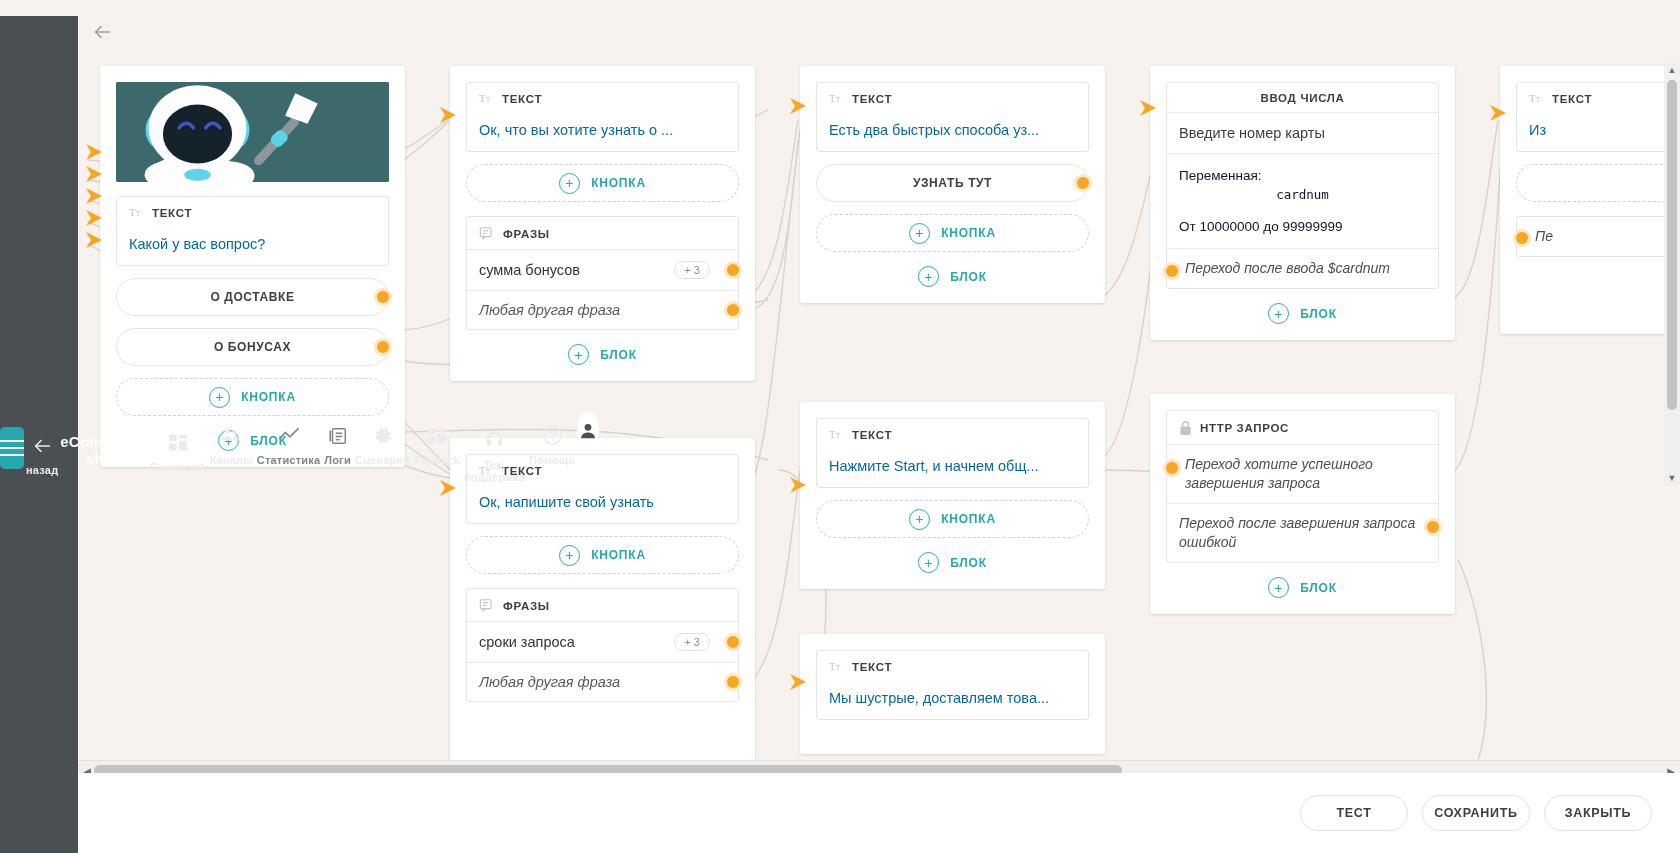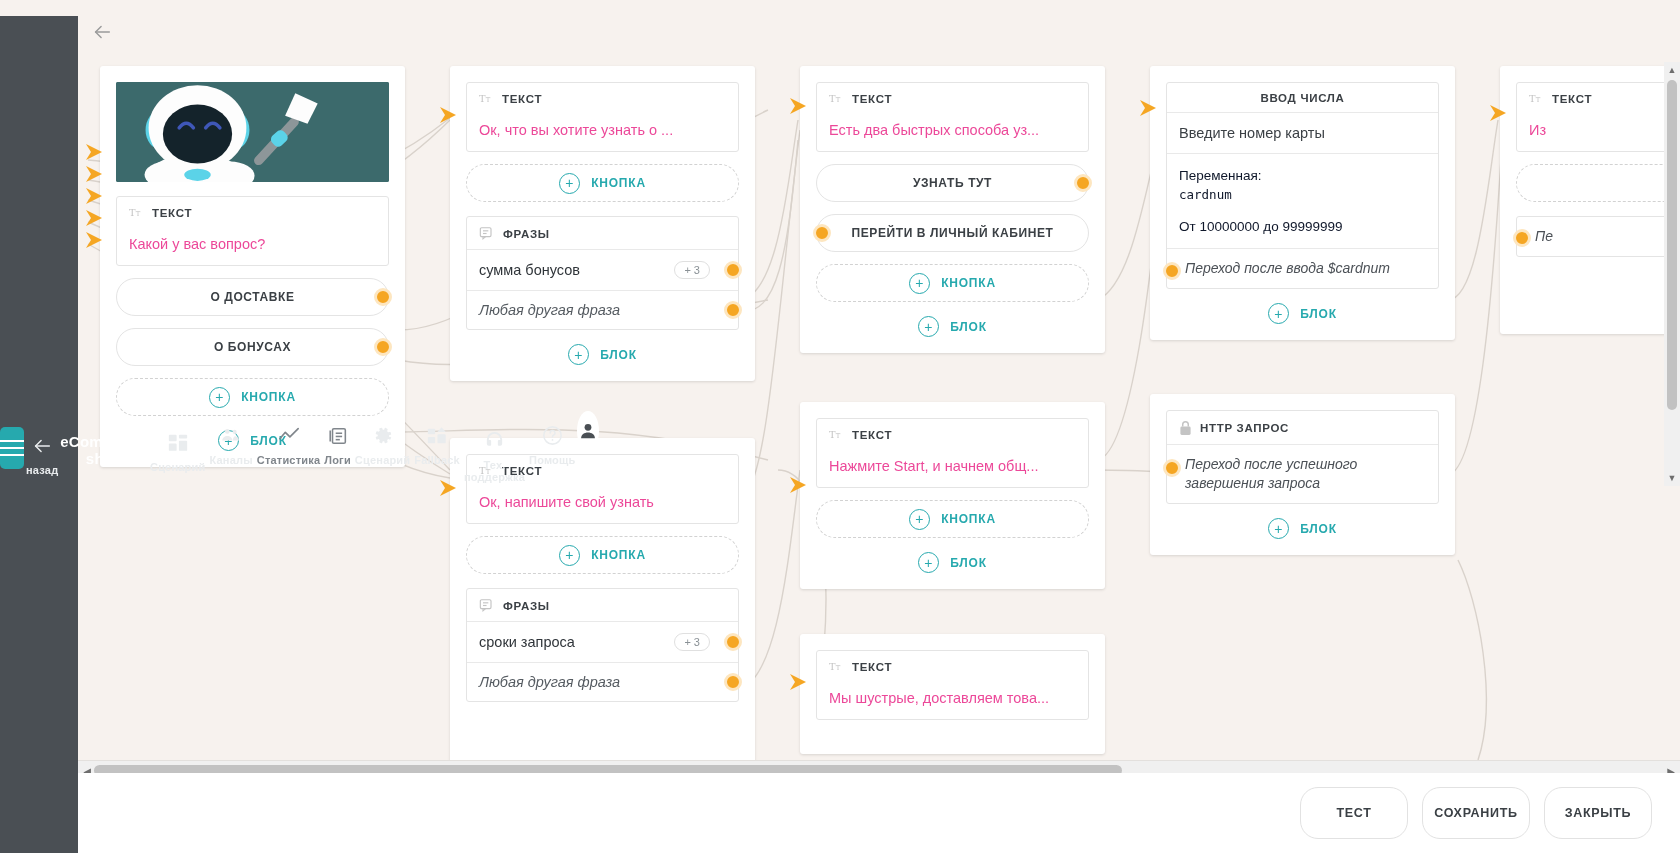--- a/index.html
+++ b/index.html
@@ -90,21 +90,21 @@
     display: flex; align-items: center; gap: 8px;
     padding: 9px 12px 8px 12px;
   }
   .panel-head .ttl {
     font-size: 11.5px; font-weight: 700; color: #3b4045; letter-spacing: .7px;
   }
   .panel-head.centered { justify-content: center; }
   .ico-grey { color: #c4c4c4; display:flex; align-items:center; }
   .panel-body {
     padding: 9px 12px 13px 12px;
-    font-size: 14.5px; color: #ec4899;
+    font-size: 14.5px; color: #0369a1;
     white-space: nowrap; overflow: hidden; text-overflow: ellipsis;
   }
 
   .btn-pill {
     margin-top: 12px; height: 38px; border: 1px solid #e4e4e4; border-radius: 19px;
     background: #fff; display: flex; align-items: center; justify-content: center;
     position: relative; cursor: pointer;
     font-size: 12px; font-weight: 700; color: #3b4045; letter-spacing: .6px;
   }
   .dot {
@@ -145,21 +145,21 @@
     background: #fff;
   }
   .row-right { display:flex; align-items:center; }
 
   
   .nrow {
     border-top: 1px solid #e9e9e9; padding: 12px 12px;
     font-size: 14.5px; color: #3b4045; position: relative;
   }
   .nrow.muted { color: #0f172a; font-size: 13.5px; line-height: 19px; }
-  .mono { font-family: "DejaVu Sans Mono", monospace; font-size: 12.5px; }
+  .mono { font-family: "DejaVu Sans Mono", monospace; font-size: 12.5px; text-align: center; }
   .transrow {
     border-top: 1px solid #e9e9e9; padding: 10px 12px 10px 18px;
     font-size: 14px; font-style: italic; color: #4b5056; line-height: 19px;
     position: relative;
   }
   .transrow.padright { padding: 10px 22px 10px 12px; }
 
   
   .hscroll {
     position: absolute; left: 0; bottom: 0; width: 1602px; height: 20px;
@@ -183,21 +183,21 @@
               display:flex; align-items:center; justify-content:center; cursor:pointer;}
 
   
   #footer {
     position: absolute; left: 78px; bottom: 0; width: 1602px; height: 80px;
     background: #fff; z-index: 35;
     display: flex; align-items: center; justify-content: flex-end; gap: 14px;
     padding-right: 28px;
   }
   .foot-btn {
-    min-width: 108px; height: 52px; border: 1px solid #e2e2e2; border-radius: 18px;
+    min-width: 108px; height: 36px; border: 1px solid #e2e2e2; border-radius: 18px;
     background: #fff; color: #3b4045; font-size: 12.5px; font-weight: 600; letter-spacing: .7px;
     display:flex; align-items:center; justify-content:center; cursor: pointer;
   }
 
   .arrowhead { position: absolute; z-index: 6; }
 </style>
 </head>
 <body>
 
 <div id="app">
@@ -548,24 +548,20 @@
           </span>
           <span class="ttl">ТЕКСТ</span>
         </div>
         <div class="panel-body">Есть два быстрых способа уз...</div>
       </div>
 
       <div class="btn-pill">
         <span>УЗНАТЬ ТУТ</span>
         <span class="dot right"></span>
       </div>
-      <div class="btn-pill">
-        <span>ПЕРЕЙТИ В ЛИЧНЫЙ КАБИНЕТ</span>
-        <span class="dot left"></span>
-      </div>
 
       <div class="btn-dashed">
         <span class="plus">+</span>
         <span>КНОПКА</span>
       </div>
       <div class="add-block">
         <span class="plus">+</span>
         <span>БЛОК</span>
       </div>
     </div>
@@ -636,21 +632,25 @@
           <span class="ico-grey">
             <svg width="13" height="16" viewBox="0 0 14 17" fill="#c4c4c4">
                 <rect x="1.5" y="7" width="11" height="9" rx="1.5"></rect>
                 <path d="M4 7V4.8a3 3 0 0 1 6 0V7" fill="none" stroke="#c4c4c4" stroke-width="1.6"></path>
               </svg>
           </span>
           <span class="ttl">HTTP ЗАПРОС</span>
         </div>
         <div class="transrow">
           <span class="dot left" style="top:14px"></span>
-          <span>Переход после успешного завершения запроса</span>
+          <span>Переход хотите успешного завершения запроса</span>
+        </div>
+        <div class="transrow padright">
+          <span class="dot right" style="top:14px"></span>
+          <span>Переход после завершения запроса ошибкой</span>
         </div>
       </div>
       <div class="add-block">
         <span class="plus">+</span>
         <span>БЛОК</span>
       </div>
     </div>
 
     <div class="card" style="left:1422px; top:66px; width:305px; height:268px; overflow:hidden;">
       <div class="panel">

